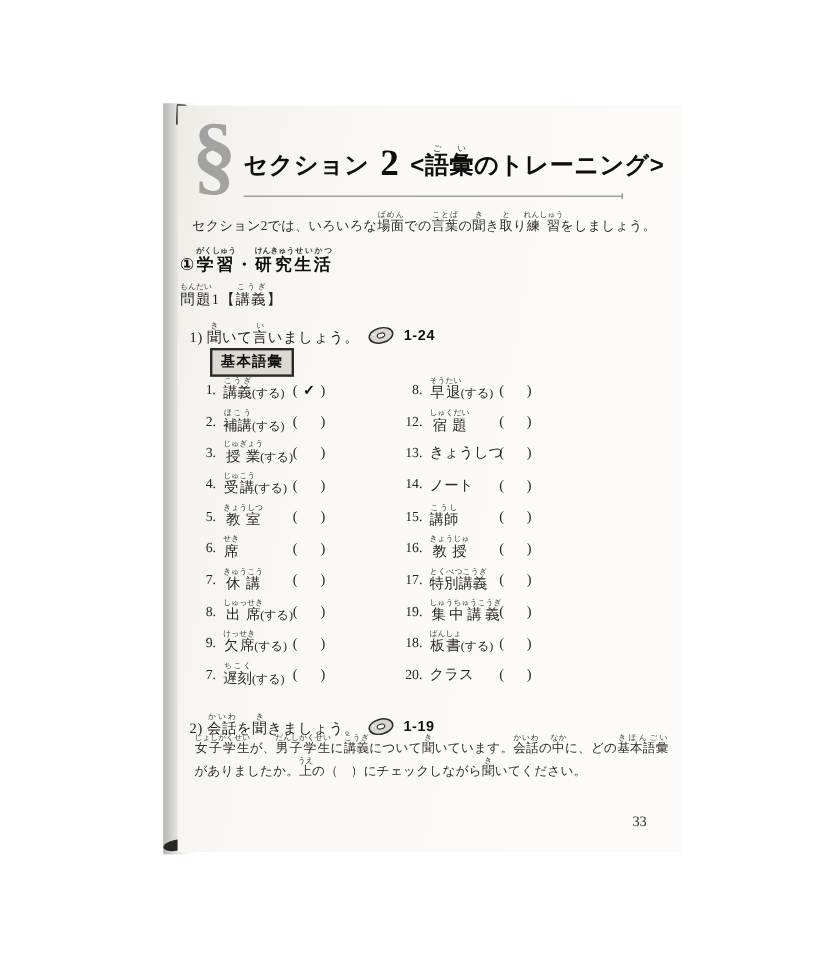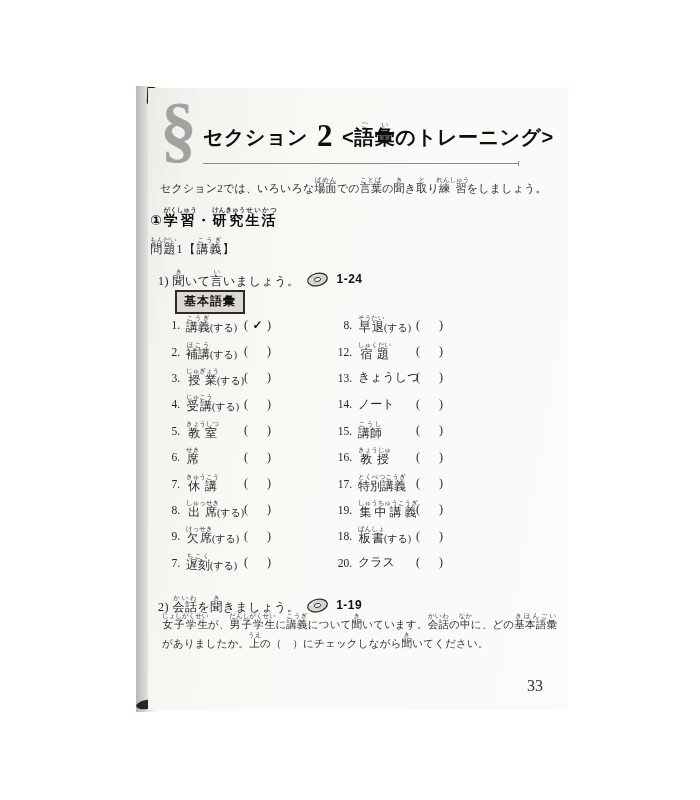--- a/index.html
+++ b/index.html
@@ -53,21 +53,21 @@
   .vnum{display:inline-block;width:22px;text-align:right;margin-right:6px;font-size:11.5px;}
   .vword{display:inline-block;width:58px;}
   .vsuru{font-size:10px;}
   .popen,.pclose{font-size:12px;color:#262626;}
   .pmid{display:inline-block;width:19px;text-align:center;font-weight:bold;font-size:12px;color:#111;}
   ruby{ruby-position:over;}
   rt{font-size:6.5px;letter-spacing:0;color:#3a3a3a;}
 
   .task2-desc{position:absolute;left:14px;top:524px;width:404px;font-size:10.5px;
         line-height:19px;letter-spacing:0.2px;color:#2b2b2b;text-align:left;}
-  .pageno{position:absolute;left:379px;top:589px;font-size:16px;color:#333;}
+  .pageno{position:absolute;left:379px;top:589px;font-size:12px;color:#333;}
 </style>
 </head>
 <body>
 
 <div class="canvas">
   <div class="edge-shadow"></div>
   <div class="corner-tl"></div>
   <div class="corner-bl"></div>
 
   <div class="page">

